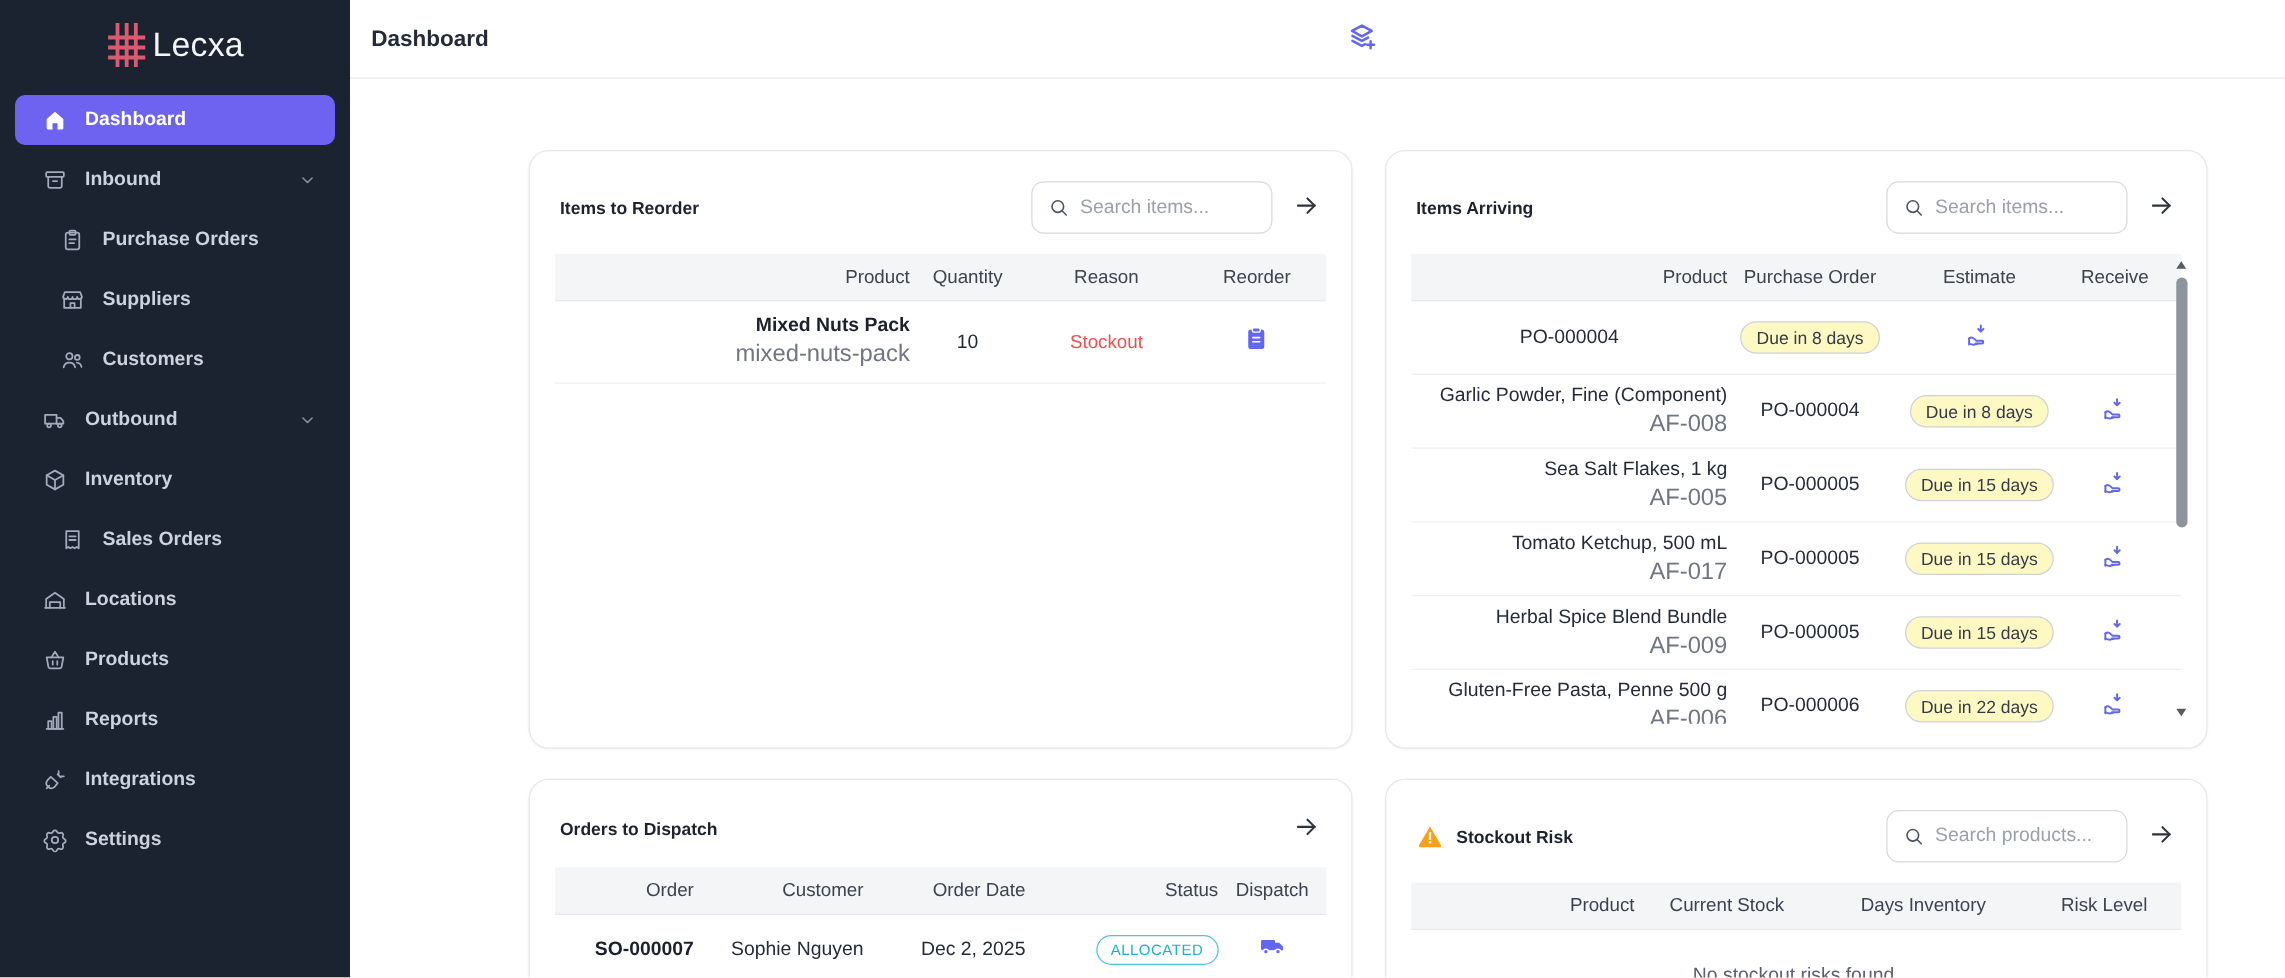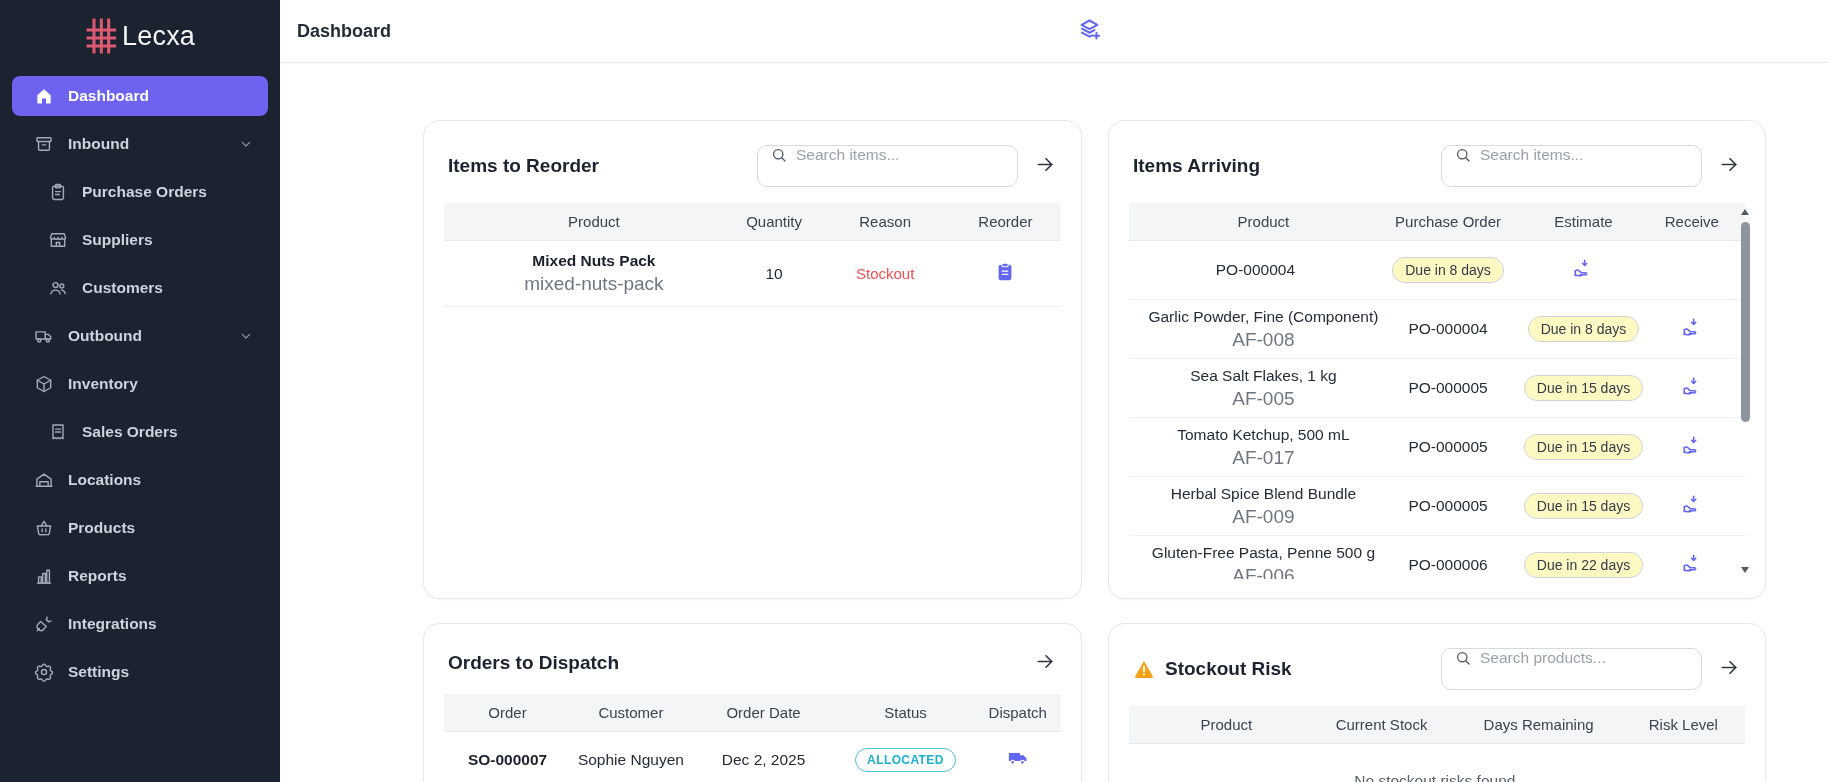--- a/index.html
+++ b/index.html
@@ -46,39 +46,39 @@
     margin:57px 0 0 143px; width:1343px;
     display:grid; grid-template-columns:659px 658px; gap:24px 26px;
   }
   .card {
     background:#fff; border:1px solid #e6e8ea; border-radius:16px;
     padding:0 20px 16px 20px; box-shadow:0 1px 2px rgba(16,24,40,.04);
   }
   .card.short { height:340px; }
   .card.tall  { height:479px; }
   .chead { display:flex; align-items:center; padding:24px 2px 16px 4px; gap:14px; }
-  .ctitle { font-size:19px; font-weight:700; color:#1b2331; flex:1; display:flex; align-items:center; gap:10px; }
+  .ctitle { font-size:14px; font-weight:700; color:#1b2331; flex:1; display:flex; align-items:center; gap:10px; }
   .warn-icn svg { width:22px; height:22px; display:block; }
   .searchbox {
-    display:flex; align-items:flex-start; width:261px; height:42px;
+    display:flex; align-items:center; width:193px; height:42px;
     border:1px solid #d6d9de; border-radius:10px; padding:0 10px 0 12px; background:#fff;
   }
   .searchbox .icn { color:#4b5563; display:flex; margin-right:8px; }
   .searchbox .icn svg { width:18px; height:18px; }
   .sinput { border:none; outline:none; flex:1; min-width:0; font-size:15.5px; color:#374151;
     font-family:"Liberation Sans","DejaVu Sans",sans-serif; }
   .sinput::placeholder { color:#9aa1ab; }
   .go { background:none; border:none; cursor:pointer; color:#2f353e; display:flex; padding:2px; }
   .go svg { width:23px; height:23px; }
   
   .tbl { position:relative; }
   .thead, .trow { display:grid; align-items:center; }
   .thead { height:38px; background:#f4f5f6; color:#3b4350; font-size:15px; font-weight:500;
            border-bottom:1px solid #e7e9ec; }
-  .th.l, .td.l { text-align:center; padding-left:16px; }
+  .th.l, .td.l { text-align:right; padding-left:16px; }
   .th.c, .td.c { text-align:center; }
   .trow { border-bottom:1px solid #eef0f2; }
   #tbl-reorder .thead, #tbl-reorder .trow { grid-template-columns:46% 15% 21% 18%; }
   #tbl-arriving .thead, #tbl-arriving .trow { grid-template-columns:42% 22% 23% 13%; }
   #tbl-dispatch .thead, #tbl-dispatch .trow { grid-template-columns:18% 22% 21% 25% 14%; }
   #tbl-stockout .thead { grid-template-columns:29% 24% 27% 20%; }
   #tbl-reorder .trow { min-height:66px; }
   #tbl-arriving .trow { height:59px; }
   #tbl-dispatch .trow { height:56px; font-size:15.5px; color:#242c39; }
   .p1 { font-size:15.5px; color:#242c39; }
@@ -86,21 +86,21 @@
   .p2 { font-size:19px; color:#6f7682; margin-top:3px; }
   .qty { font-size:15.5px; color:#1f2733; }
   .reason { font-size:15px; color:#ef4f4f; }
   .po { font-size:15.5px; color:#242c39; }
   .badge {
     display:inline-block; border:1px solid #cfd3d9; border-radius:999px;
     padding:4px 12px; font-size:14px; color:#333b48; background:#fef9c3; white-space:nowrap;
   }
   .status {
     display:inline-block; border:1.4px solid #4cc4da; border-radius:999px;
-    padding:4px 11px; font-size:12px; font-weight:700; letter-spacing:.4px; color:#1cb1cd;
+    padding:4px 11px; font-size:12px; font-weight:400; letter-spacing:.4px; color:#1cb1cd;
   }
   .act { background:none; border:none; cursor:pointer; color:#6366f1; display:inline-flex; }
   .act svg { width:22px; height:22px; }
   .empty { text-align:center; color:#5b626d; font-size:15.5px; padding:28px 0 10px; }
   
   .tbody.scroll { height:338px; overflow:hidden; }
   #tbl-arriving .thead, #tbl-arriving .trow { padding-right:14px; }
   
   .fsb { position:absolute; top:2px; right:-6px; width:12px; height:372px; }
   .fsb .tri { position:absolute; left:2px; width:0; height:0;
@@ -523,21 +523,21 @@
           <span class="icn"><svg viewBox="0 0 24 24" fill="none" stroke="currentColor" stroke-width="1.7" stroke-linecap="round" stroke-linejoin="round">
                 <path d="M4.5 12h14"></path>
                 <path d="M12.5 6l6 6-6 6"></path>
               </svg></span>
         </button>
       </div>
       <div class="tbl" id="tbl-stockout">
           <div class="thead">
             <div class="th l">Product</div>
             <div class="th c">Current Stock</div>
-            <div class="th c">Days Remaining</div>
+            <div class="th c">Days Inventory</div>
             <div class="th c">Risk Level</div>
           </div>
           <div class="tbody">
             <div class="empty">No stockout risks found.</div>
           </div>
         </div>
     </section>
 
   </div>
 </div>

